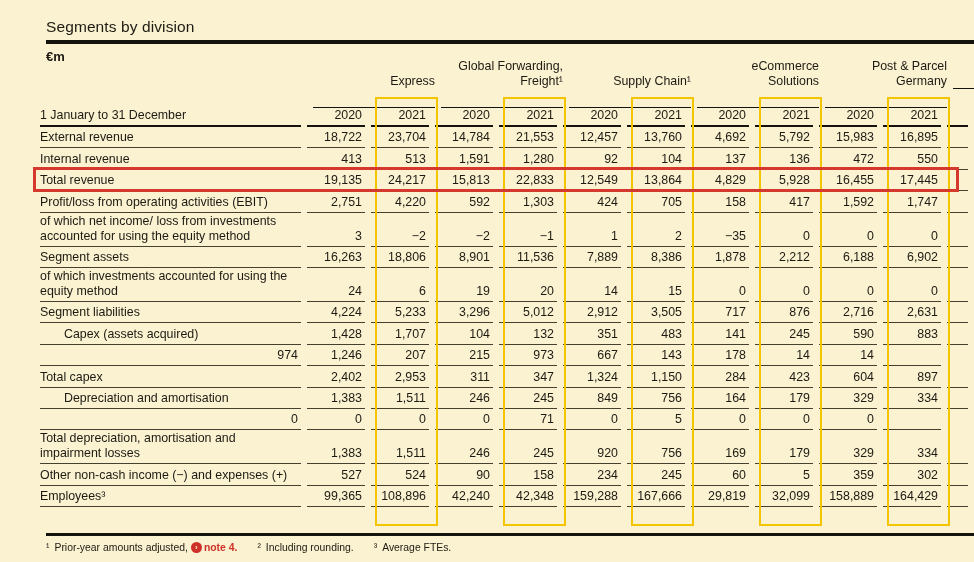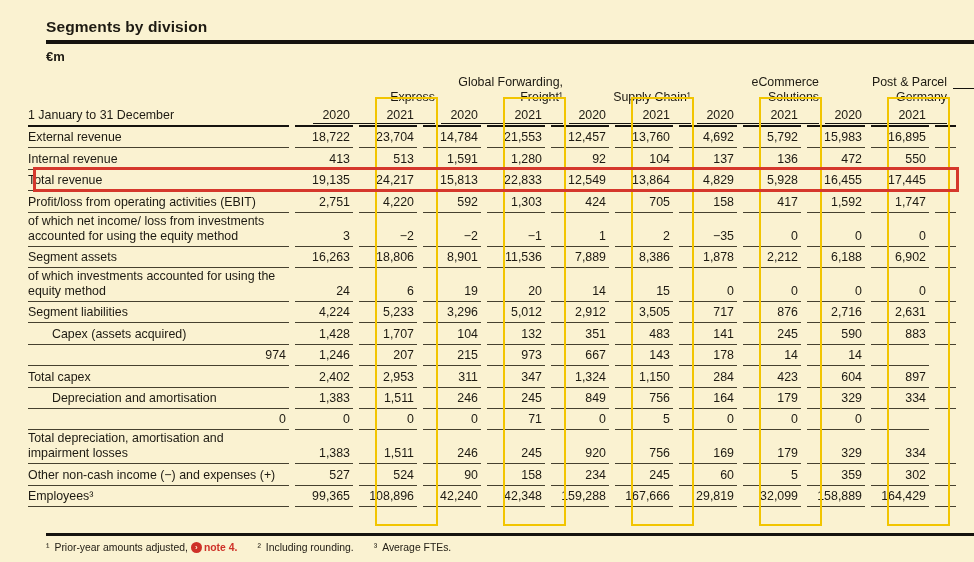--- a/index.html
+++ b/index.html
@@ -1,31 +1,31 @@
 <!DOCTYPE html>
 <html><head>
 <meta charset="utf-8">
 <style>
   html,body{margin:0;padding:0;}
   body{font-family:"Liberation Sans", sans-serif; color:#1d1a12;}
   .page{position:relative; width:974px; height:562px; background:#FAF2D1; overflow:hidden;}
 
-  .title{position:absolute; left:46px; top:18px; font-size:15.5px; font-weight:bold; letter-spacing:.1px;}
+  .title{position:absolute; left:46px; top:18px; font-size:15.5px; font-weight:normal; letter-spacing:.1px;}
   .title-rule{position:absolute; left:46px; top:40px; width:928px; height:3.5px; background:#15130e;}
   .unit{position:absolute; left:46px; top:49px; font-size:13px; font-weight:bold;}
 
   
-  .group{position:absolute; top:68px; height:36px; width:122px; border-bottom:1.5px solid #15130e;
+  .group{position:absolute; top:52px; height:36px; width:122px; border-bottom:1.5px solid #15130e;
          display:flex; align-items:flex-end; justify-content:flex-end; text-align:right;
          font-size:12.4px; line-height:14.5px; white-space:pre-line; padding-bottom:19px; box-sizing:content-box;}
   .g0{left:313px;} .g1{left:441px;} .g2{left:569px;} .g3{left:697px;} .g4{left:825px;}
   .group-stub{position:absolute; top:52px; height:36px; left:953px; width:21px; border-bottom:1.5px solid #15130e;}
 
   
-  .tbody{position:absolute; left:28px; top:100px; width:928px;}
+  .tbody{position:absolute; left:40px; top:100px; width:928px;}
   .row{display:grid; grid-template-columns:261px repeat(10,58px) 21px; column-gap:6px; align-items:stretch;}
   .row .c{border-bottom:1.2px solid #46412f; box-sizing:border-box; min-height:21.4px;
           display:flex; align-items:flex-end; justify-content:flex-end;
           font-size:12.4px; line-height:15px; padding:1px 3px 2px 0;}
   .row .lbl{justify-content:flex-start; text-align:left; padding-left:0; padding-right:6px;}
   .row.indent .lbl{padding-left:24px;}
   .row.head .c{border-bottom:2px solid #15130e; min-height:27px;}
   .row .stub{padding:0;}
 
   

